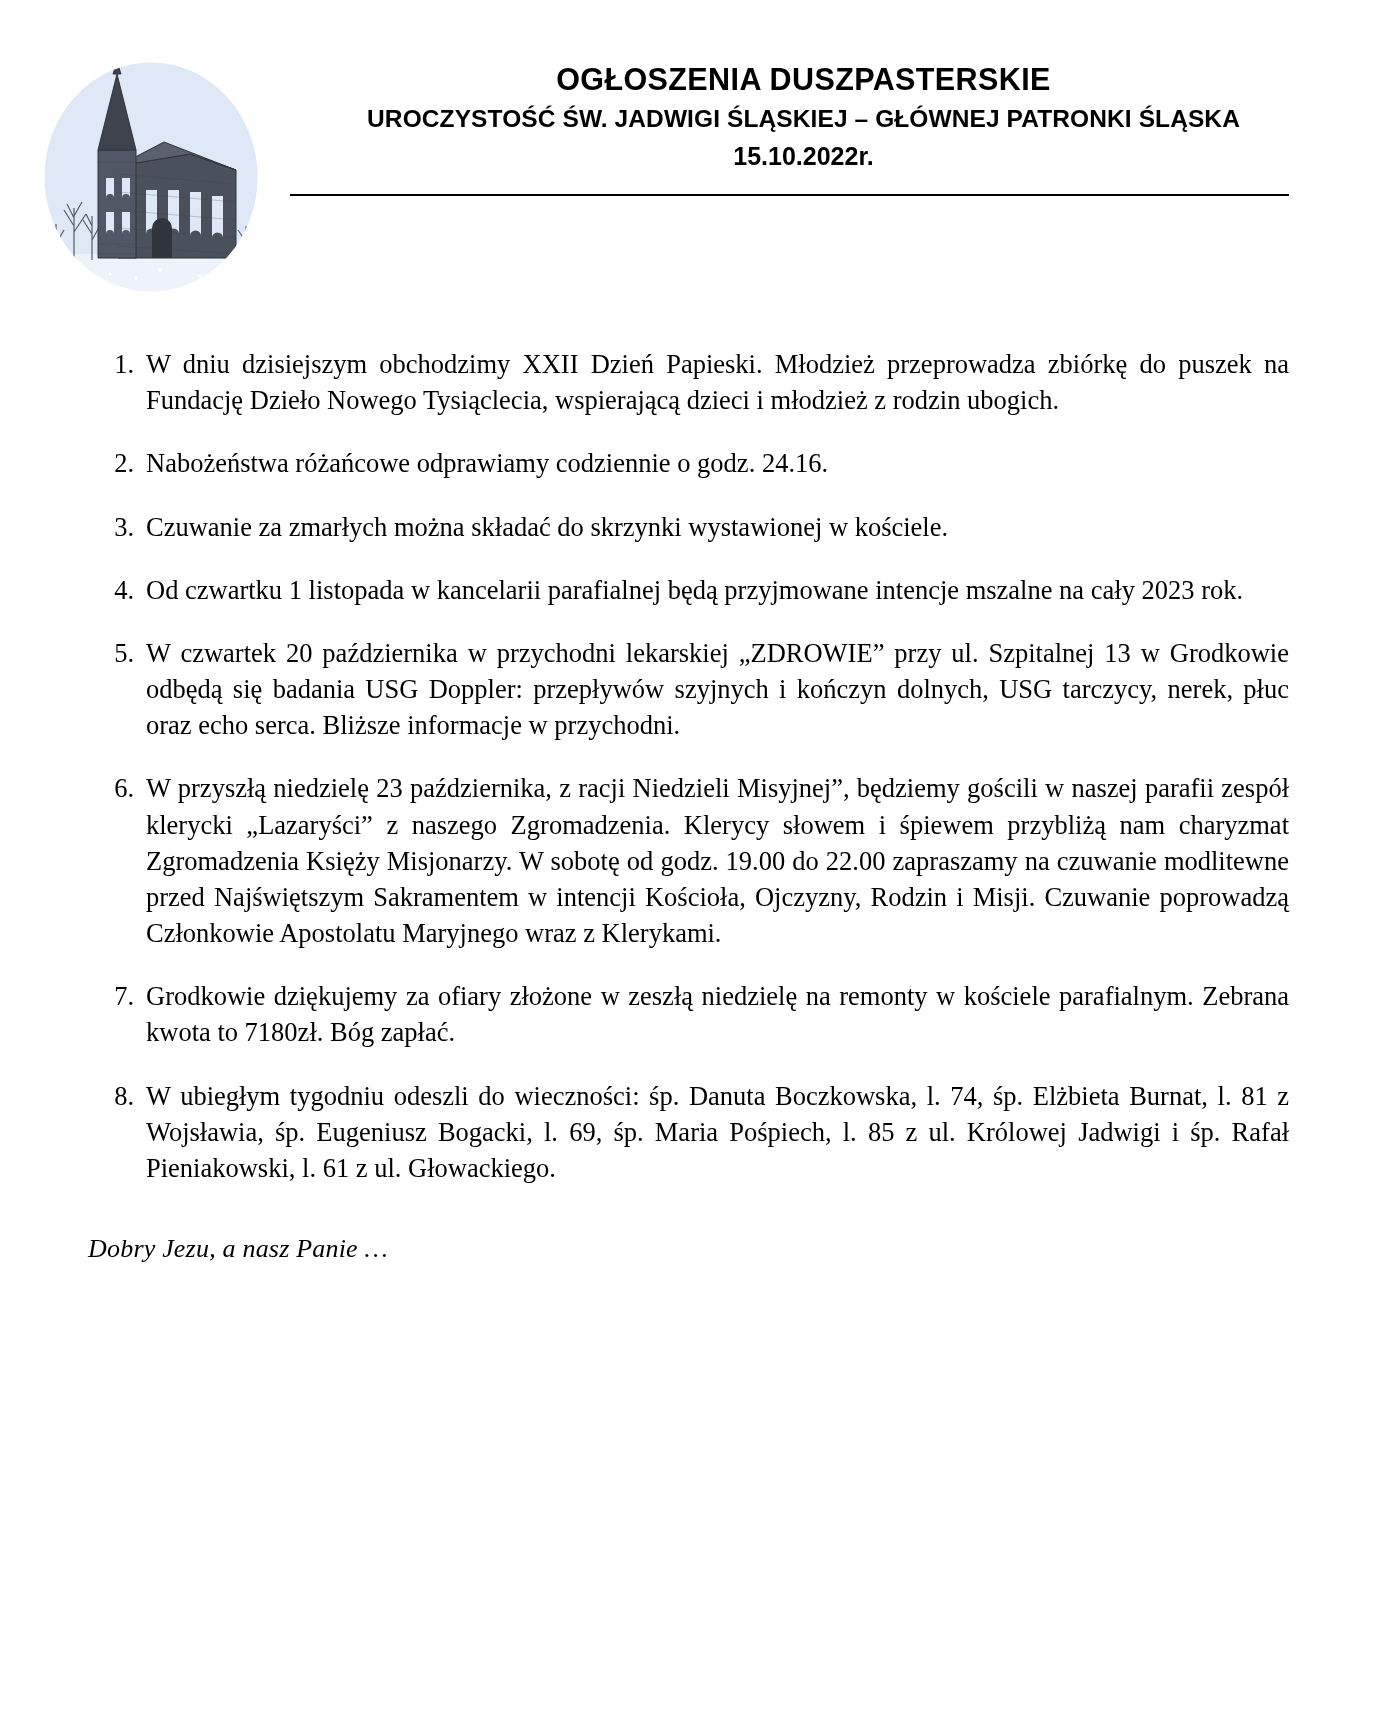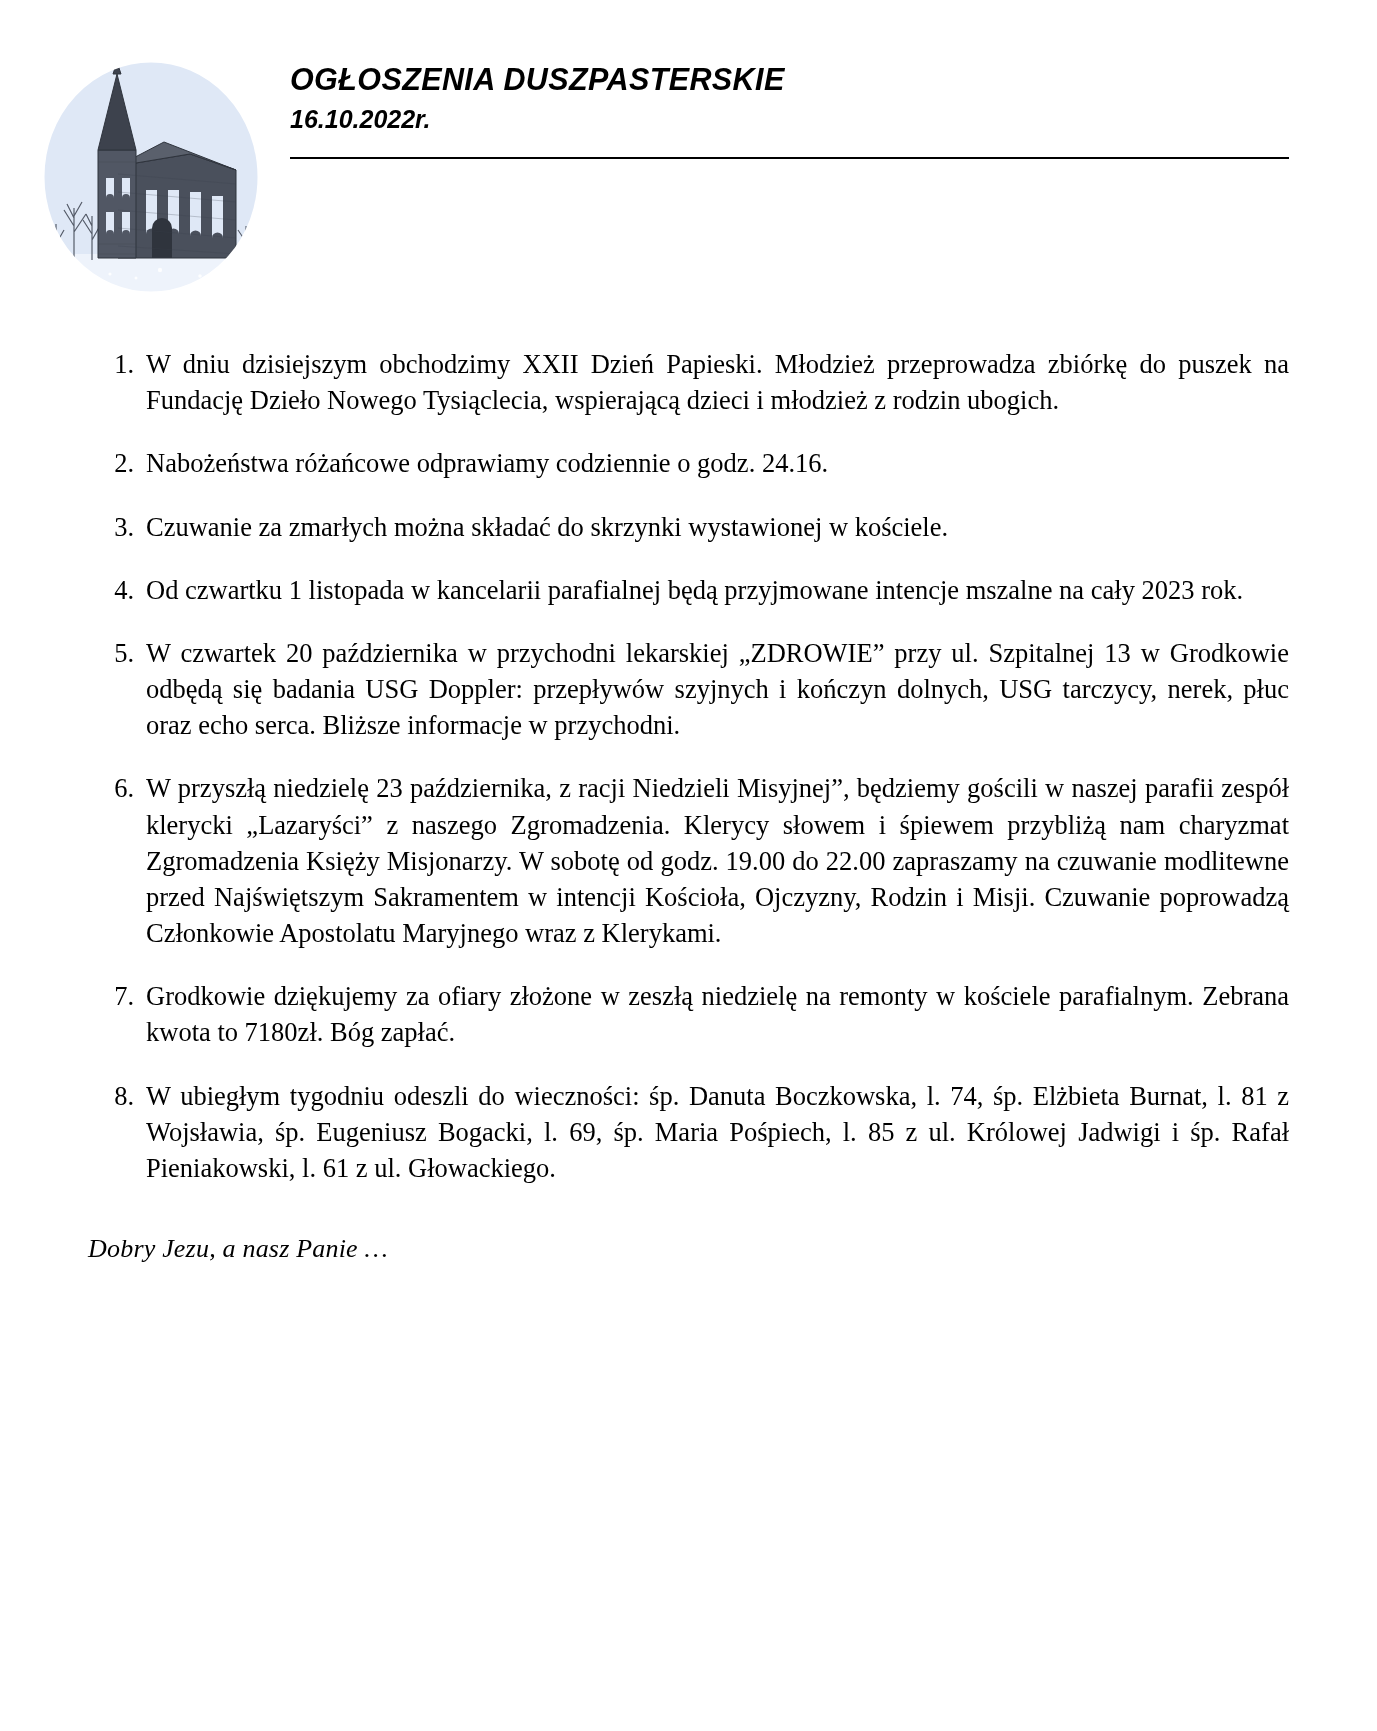--- a/index.html
+++ b/index.html
@@ -35,21 +35,21 @@
     left: 40px;
     top: 58px;
     width: 222px;
     height: 238px;
   }
   .logo svg { display: block; }
 
   .header-text {
     margin-left: 290px;
     margin-right: 60px;
-    font-style: italic;
+    text-align: center;
   }
   .title-main {
     font-family: "Liberation Sans", sans-serif;
     font-weight: bold;
     font-size: 30.5px;
     letter-spacing: 0.4px;
     line-height: 1.18;
     white-space: nowrap;
   }
   .title-sub {
@@ -191,21 +191,22 @@
             <circle cx="186" cy="208" r="1.7"></circle>
               <circle cx="96" cy="220" r="1.5"></circle>
           </g>
         </g>
         <ellipse cx="111" cy="119" rx="108" ry="116" fill="none" stroke="#ffffff" stroke-width="3"></ellipse>
       </svg>
     </div>
 
     <div class="header-text">
       <div class="title-main">OGŁOSZENIA DUSZPASTERSKIE</div>
-      <div class="title-date">16.10.2022r.</div>
+      <div class="title-sub">UROCZYSTOŚĆ ŚW. JADWIGI ŚLĄSKIEJ – GŁÓWNEJ PATRONKI ŚLĄSKA</div>
+      <div class="title-date">15.10.2022r.</div>
     </div>
 
     <div class="rule-wrap">
       <div class="rule"></div>
     </div>
   </div>
 
   <div class="content">
     <ol class="announcements">
       <li>W dniu dzisiejszym obchodzimy XXII Dzień Papieski. Młodzież przeprowadza zbiórkę do puszek na Fundację Dzieło Nowego Tysiąclecia, wspierającą dzieci i młodzież z rodzin ubogich.</li>

